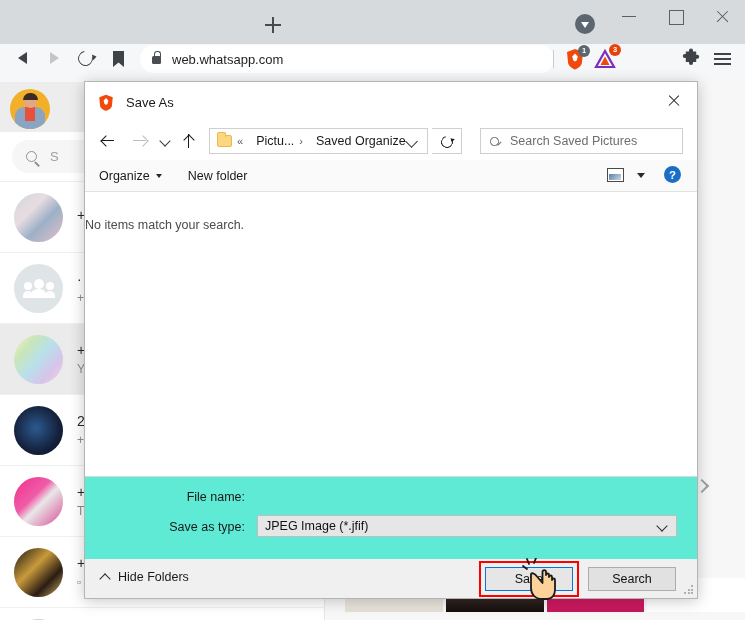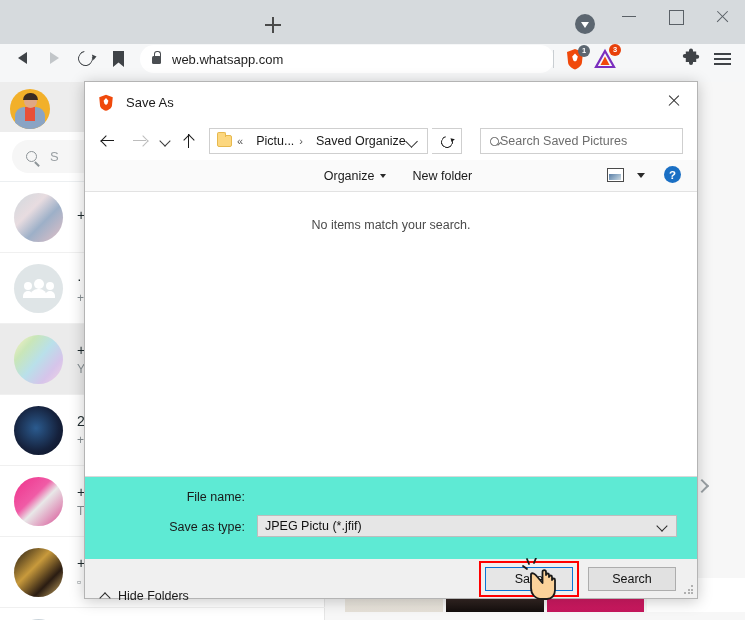--- a/index.html
+++ b/index.html
@@ -351,26 +351,26 @@
     position:absolute; left:395px; top:46px; width:203px; height:26px;
     background:#fff; border:1px solid #cfcfcf; display:flex; align-items:center; padding:0 9px;
   }
   .mag2 {
     position:relative; width:9px; height:9px; border:1.3px solid #6d6d6d;
     border-radius:50%; flex:none; transform:rotate(-45deg);
   }
   .mag2::after {
     content:''; position:absolute; left:3.3px; top:8px; width:5px; height:1.3px; background:#6d6d6d;
   }
-  .dlg-search-ph { margin-left:1px; font-size:12.5px; color:#6d6d6d; }
+  .dlg-search-ph { margin-left:11px; font-size:12.5px; color:#6d6d6d; }
 
   .dlg-cmdbar {
     position:absolute; left:0; top:78px; width:612px; height:32px;
     background:#fafafa; border-bottom:1px solid #e2e2e2;
-    display:flex; align-items:center;justify-content:center;
+    display:flex; align-items:center;
   }
   .cmd { margin-left:14px; font-size:12.5px; color:#1a1a1a; cursor:pointer; display:flex; align-items:center; }
   .cmd .cd {
     margin-left:6px; width:0; height:0;
     border-left:3.6px solid transparent; border-right:3.6px solid transparent;
     border-top:4.4px solid #2a2a2a;
   }
   .cmd-newfolder { margin-left:26px; }
   .view-ic {
     position:absolute; right:73px; top:8px; width:17px; height:14px;
@@ -389,21 +389,21 @@
     position:absolute; right:16px; top:6px; width:17px; height:17px; border-radius:50%;
     background:#1a6fc4; color:#fff; font-size:11.5px; font-weight:bold;
     display:flex; align-items:center; justify-content:center; cursor:pointer;
   }
 
   .dlg-files {
     position:absolute; left:0; top:110px; width:612px; height:285px;
     background:#fff; border-bottom:1px solid #d9d9d9;
   }
   .empty-msg {
-    position:absolute; left:0; top:26px; width:612px; text-align:center;
+    position:absolute; left:0; top:26px; width:612px; 
     font-size:12.5px; color:#4b4b4b;
   }
 
   .dlg-form {
     position:absolute; left:0; top:395px; width:612px; height:82px;
     background:#5eead4;
   }
   .lbl {
     position:absolute; font-size:12.5px; color:#1a1a1a; text-align:right; width:140px;
   }
@@ -423,21 +423,21 @@
     margin-left:auto; width:8px; height:8px;
     border-left:1.3px solid #2b2b2b; border-bottom:1.3px solid #2b2b2b;
     transform:rotate(-45deg); flex:none; margin-right:3px;
   }
 
   .dlg-footer {
     position:absolute; left:0; top:477px; width:612px; height:39px; background:#f0f0f0;
   }
   .hide-folders {
     position:absolute; left:16px; top:11px; display:flex; align-items:center;
-    font-size:12.5px; color:#1a1a1a; cursor:pointer;margin-top:19px;
+    font-size:12.5px; color:#1a1a1a; cursor:pointer;
   }
   .hf-chev {
     width:8px; height:8px; border-left:1.3px solid #2b2b2b; border-top:1.3px solid #2b2b2b;
     transform:rotate(45deg); margin-right:9px; margin-top:3px;
   }
   .btn {
     position:absolute; height:24px; width:88px;
     background:#e1e1e1; border:1px solid #adadad;
     font-size:12.5px; color:#111; cursor:pointer;
     display:flex; align-items:center; justify-content:center;
@@ -680,21 +680,21 @@
     </div>
 
     <div class="dlg-files">
       <div class="empty-msg">No items match your search.</div>
     </div>
 
     <div class="dlg-form">
       <div class="lbl lbl-name">File name:</div>
       <div class="lbl lbl-type">Save as type:</div>
       <div class="field field-type">
-        <span>JPEG Pictu (*.jfif)</span>
+        <span>JPEG Image (*.jfif)</span>
         <i class="fchev"></i>
       </div>
     </div>
 
     <div class="dlg-footer">
       <div class="hide-folders">
         <i class="hf-chev"></i>
         <span>Hide Folders</span>
       </div>
       <div class="btn btn-save">Save</div>

